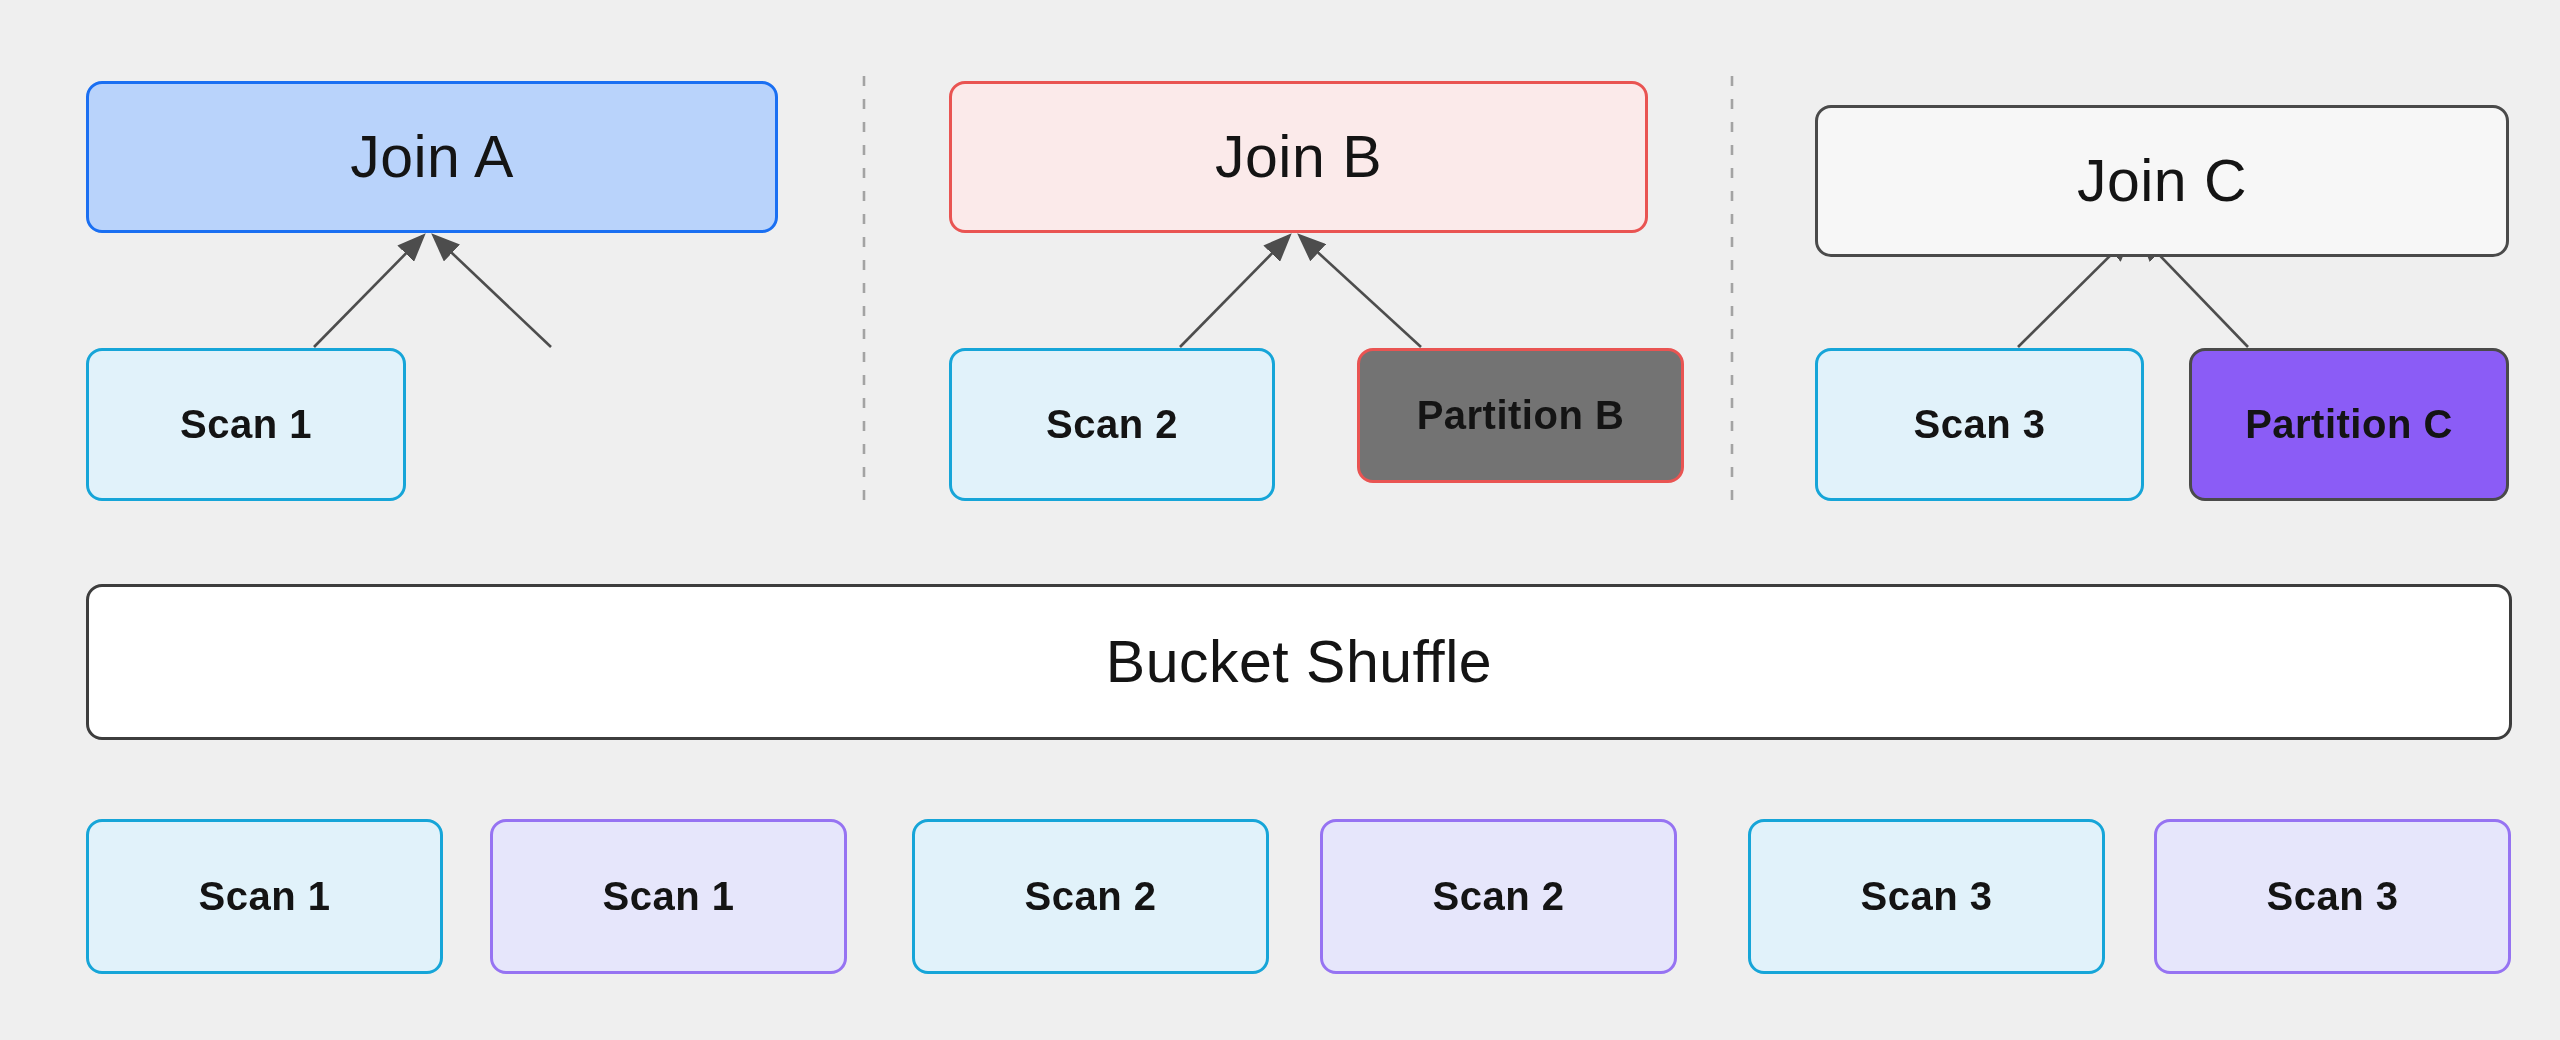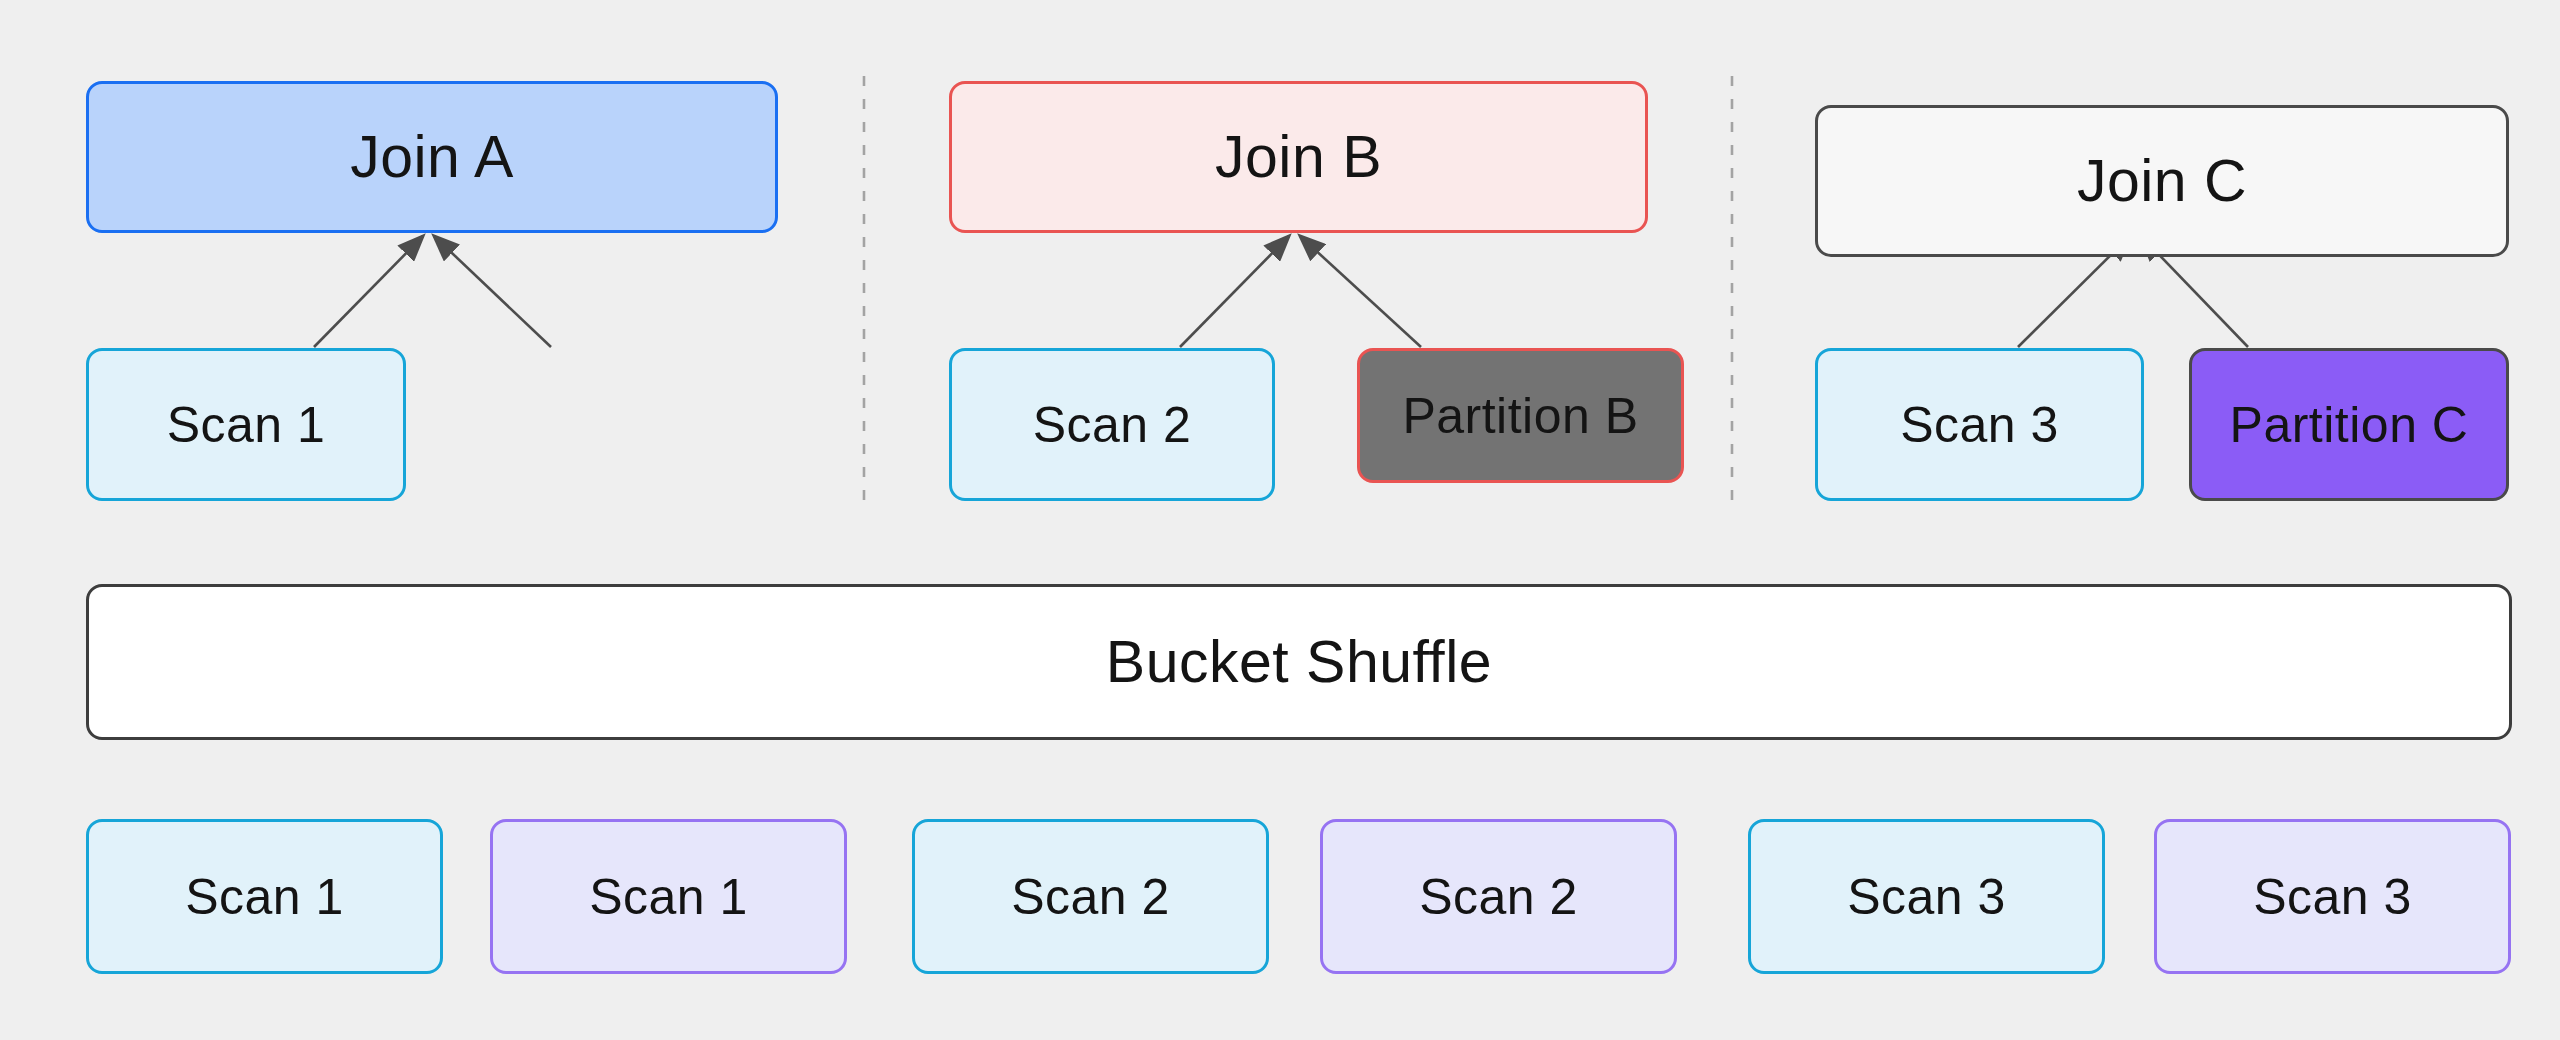--- a/index.html
+++ b/index.html
@@ -25,22 +25,22 @@
     position: absolute;
     box-sizing: border-box;
     border: 3px solid transparent;
     border-radius: 16px;
     display: flex;
     align-items: center;
     justify-content: center;
     text-align: center;
   }
   .node .label {
-    font-size: 50px;
-    font-weight: 400;
+    font-size: 40px;
+    font-weight: 700;
     letter-spacing: 0.5px;
     white-space: nowrap;
   }
   .node.emphasis .label {
     font-size: 59px;
     font-weight: 400;
   }
   .edge {
     fill: none;
     stroke-width: 2.6px;

